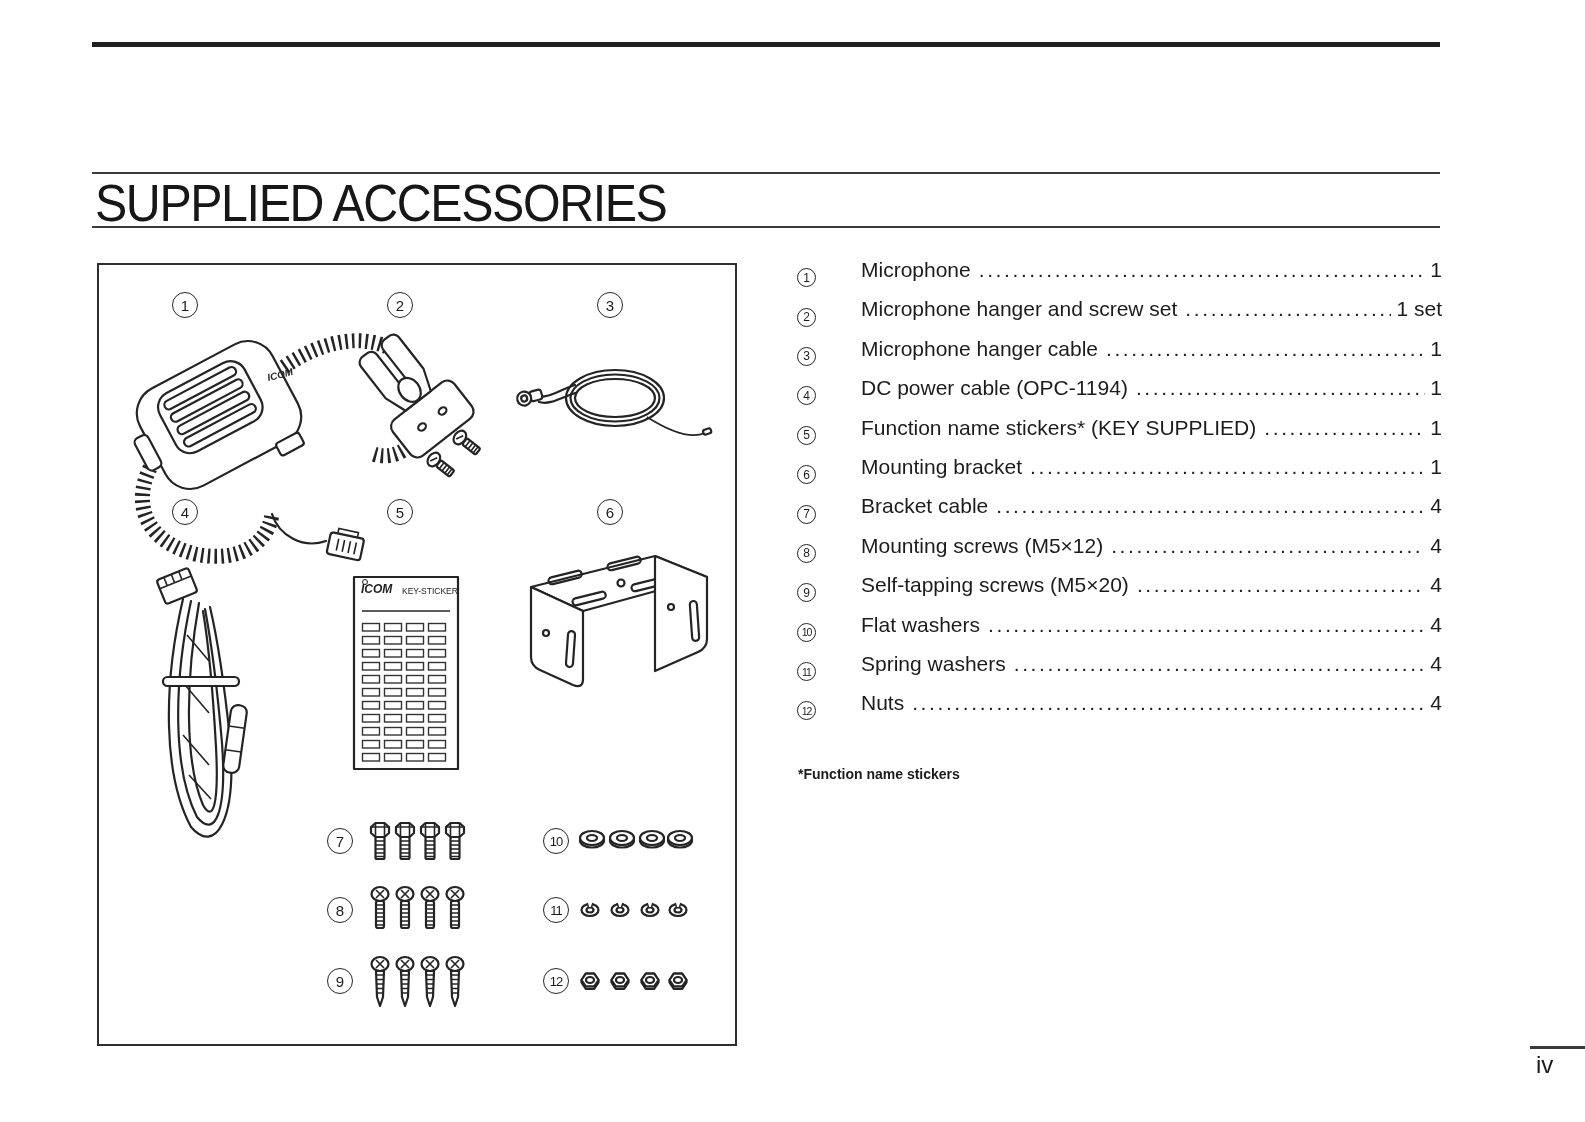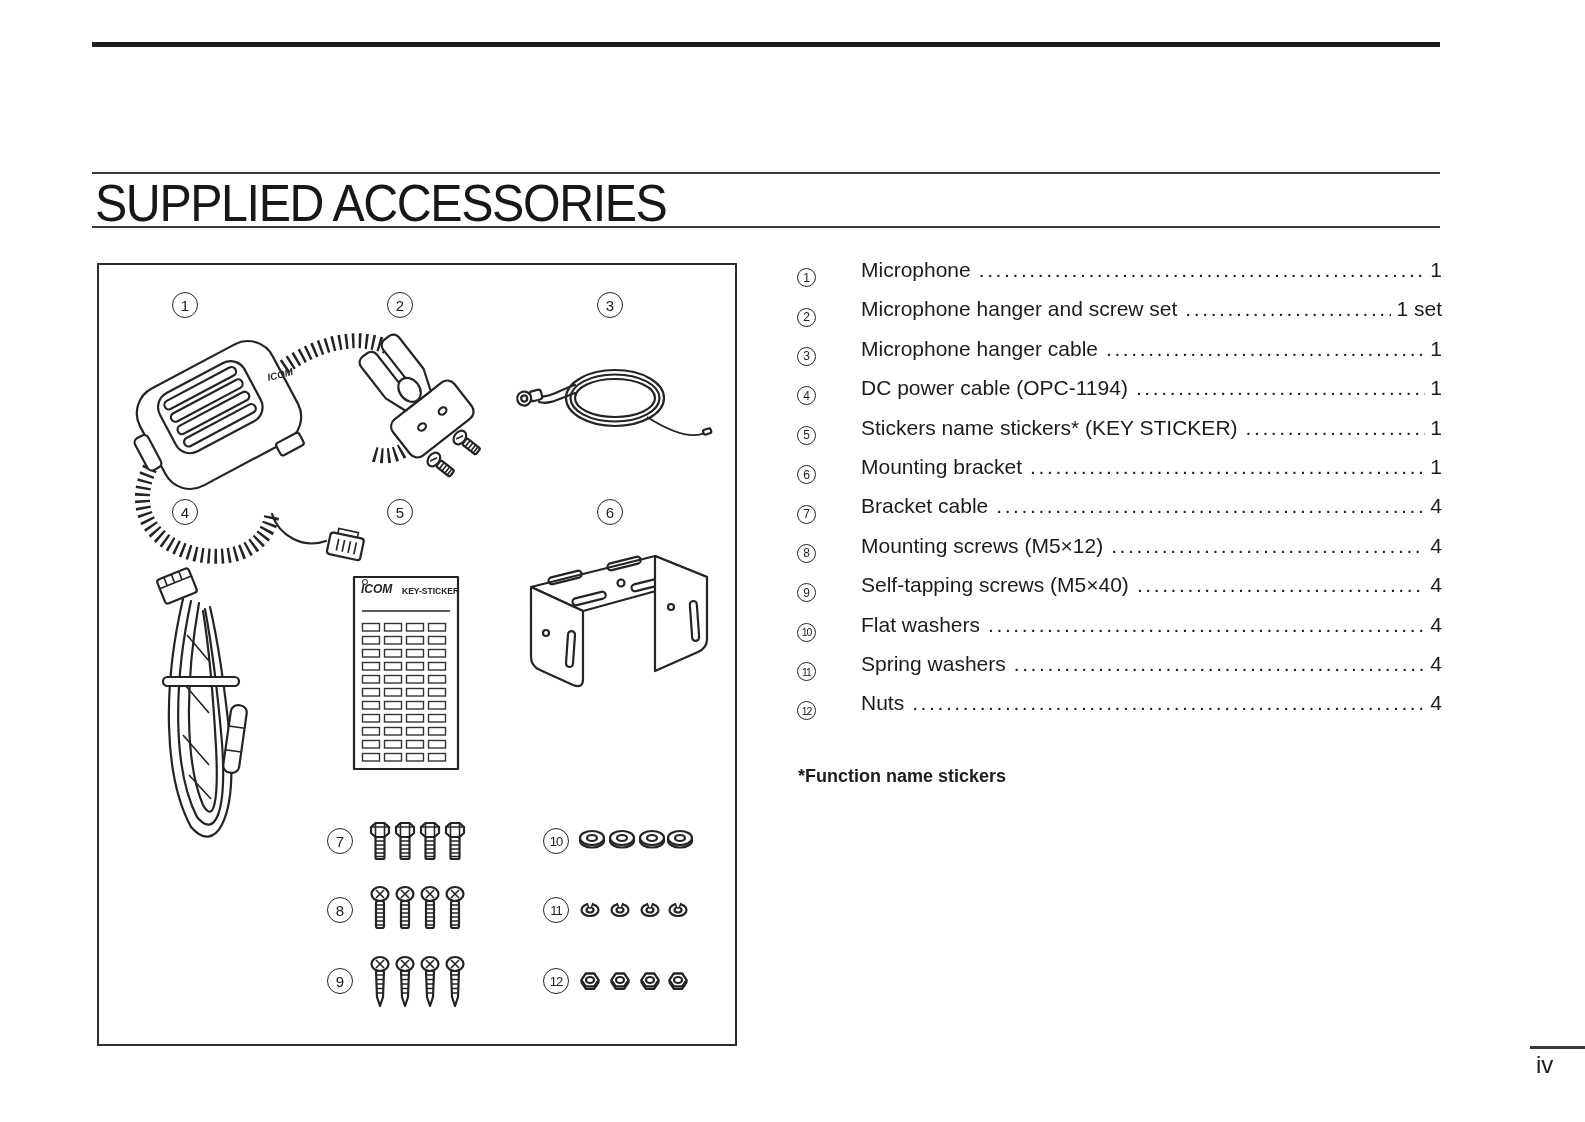--- a/index.html
+++ b/index.html
@@ -31,21 +31,21 @@
   }
   .callout.small2 { letter-spacing:-1px; font-size:13px; }
   .sticker-brand {
     position:absolute; left:262px; top:317px; font-size:12px; font-weight:700;
     font-style:italic; letter-spacing:0; color:#222;
   }
   .sticker-brand::before {
     content:""; position:absolute; left:1px; top:-3px; width:4px; height:4px;
     border:1px solid #222; border-radius:50%;
   }
-  .sticker-title { position:absolute; left:303px; top:321px; font-size:8.5px; font-weight:700; color:#222; }
+  .sticker-title { position:absolute; left:303px; top:321px; font-size:8.5px; font-weight:400; color:#222; }
   .mic-brand {
     position:absolute; left:168px; top:104px; font-size:10px; font-weight:700; font-style:italic;
     color:#2a2a2a; transform:rotate(-14deg);
   }
   
   .acc-list { position:absolute; left:797px; top:258px; width:645px; }
   .acc-row { display:flex; align-items:baseline; height:39.4px; font-size:21px; }
   .num-circle {
     flex:0 0 auto; align-self:center; width:19px; height:19px; border:1.5px solid #262626;
     border-radius:50%; box-sizing:border-box; display:flex; align-items:center; justify-content:center;
@@ -54,21 +54,21 @@
   .num-circle.small2 { letter-spacing:-1px; font-size:10.5px; }
   .acc-label { flex:0 0 auto; white-space:nowrap;margin-left:36px; }
   .leader { flex:1 1 auto; overflow:hidden; white-space:nowrap; margin:0 5px 0 8px; }
   .leader::after {
     content:"....................................................................................................................................";
     letter-spacing:2.6px; color:#1c1c1c;
   }
   .acc-qty { flex:0 0 auto; white-space:nowrap; text-align:right; }
   
   .note { position:absolute; left:798px; top:766px; width:645px; }
-  .note-title { font-size:18px; font-weight:700; margin:0 0 5px 0; }
+  .note-title { font-size:14px; font-weight:700; margin:0 0 5px 0; }
   .note-body { font-size:21.5px; line-height:26.5px; margin:0; }
   
   .footer-rule { left:1530px; top:1046px; width:55px; height:2.5px; background:#3a3a3a; }
   .page-num { position:absolute; left:1536px; top:1051px; font-size:24px; color:#1c1c1c; }
   
   .ln { fill:none; stroke:#242424; stroke-width:2.2; stroke-linecap:round; stroke-linejoin:round; }
   .fw { fill:#ffffff; stroke:#242424; stroke-width:2.2; stroke-linejoin:round; }
   .coil { fill:none; stroke:#242424; stroke-width:15; stroke-dasharray:2.5 4.2; }
   .thin { fill:none; stroke:#242424; stroke-width:1.6; }
 </style>
@@ -325,21 +325,21 @@
       <span class="acc-qty">1</span>
     </div>
     <div class="acc-row">
       <span class="num-circle">4</span>
       <span class="acc-label">DC power cable (OPC-1194)</span>
       <span class="leader"></span>
       <span class="acc-qty">1</span>
     </div>
     <div class="acc-row">
       <span class="num-circle">5</span>
-      <span class="acc-label">Stickers name stickers* (KEY STICKER)</span>
+      <span class="acc-label">Function name stickers* (KEY SUPPLIED)</span>
       <span class="leader"></span>
       <span class="acc-qty">1</span>
     </div>
     <div class="acc-row">
       <span class="num-circle">6</span>
       <span class="acc-label">Mounting bracket</span>
       <span class="leader"></span>
       <span class="acc-qty">1</span>
     </div>
     <div class="acc-row">
@@ -349,21 +349,21 @@
       <span class="acc-qty">4</span>
     </div>
     <div class="acc-row">
       <span class="num-circle">8</span>
       <span class="acc-label">Mounting screws (M5×12)</span>
       <span class="leader"></span>
       <span class="acc-qty">4</span>
     </div>
     <div class="acc-row">
       <span class="num-circle">9</span>
-      <span class="acc-label">Self-tapping screws (M5×40)</span>
+      <span class="acc-label">Self-tapping screws (M5×20)</span>
       <span class="leader"></span>
       <span class="acc-qty">4</span>
     </div>
     <div class="acc-row">
       <span class="num-circle small2">10</span>
       <span class="acc-label">Flat washers</span>
       <span class="leader"></span>
       <span class="acc-qty">4</span>
     </div>
     <div class="acc-row">

